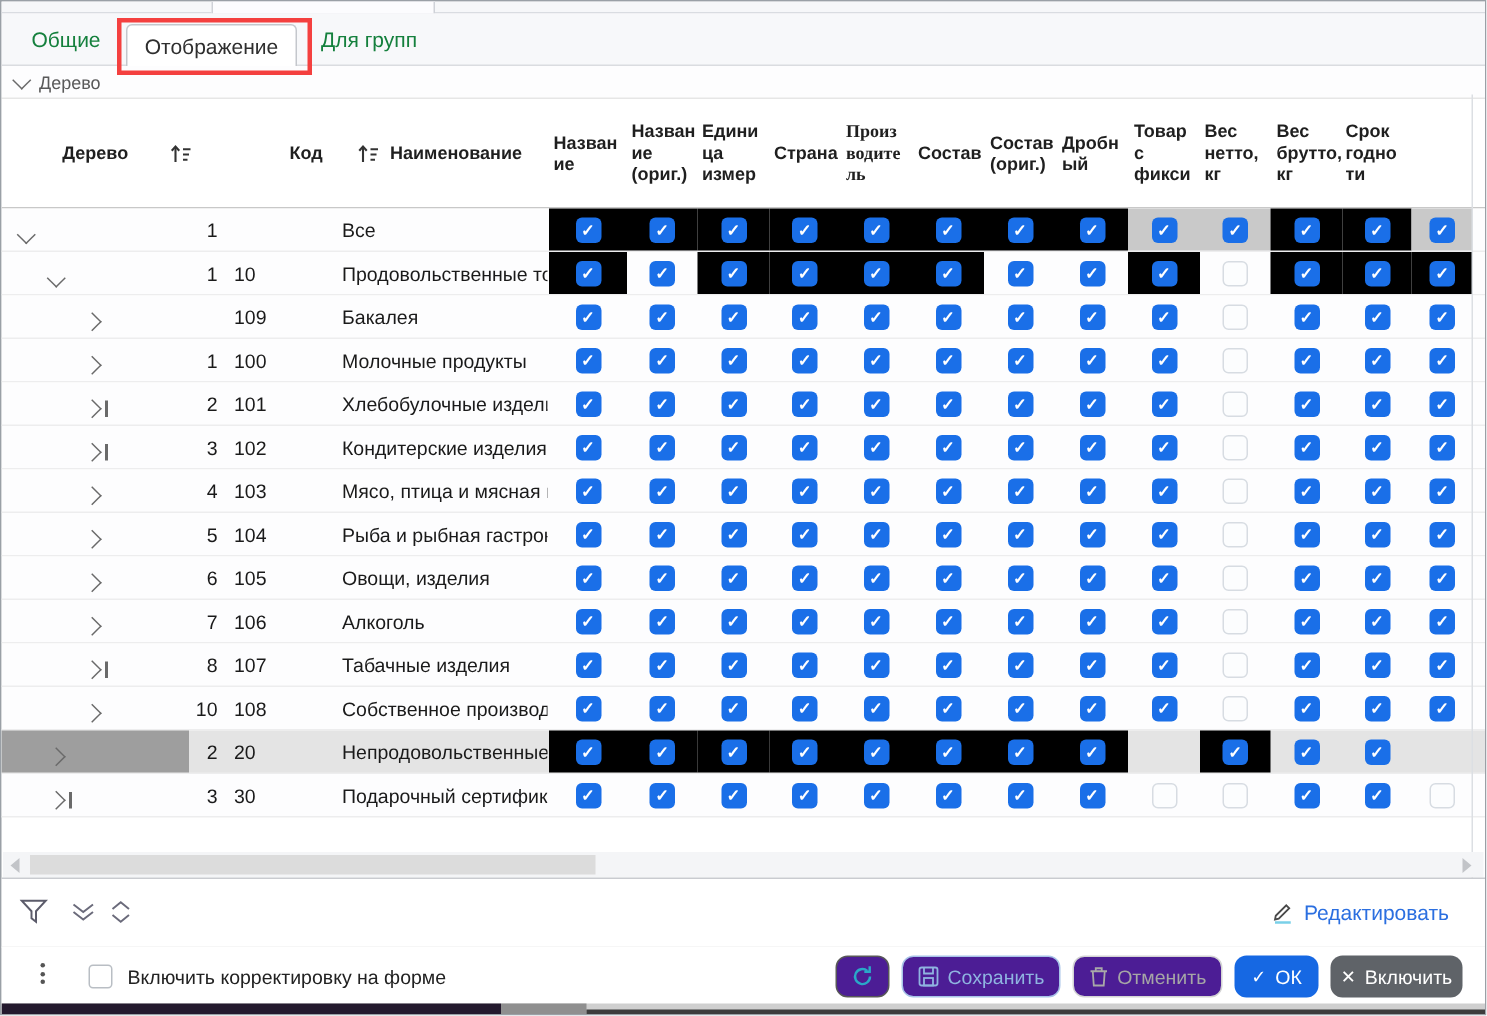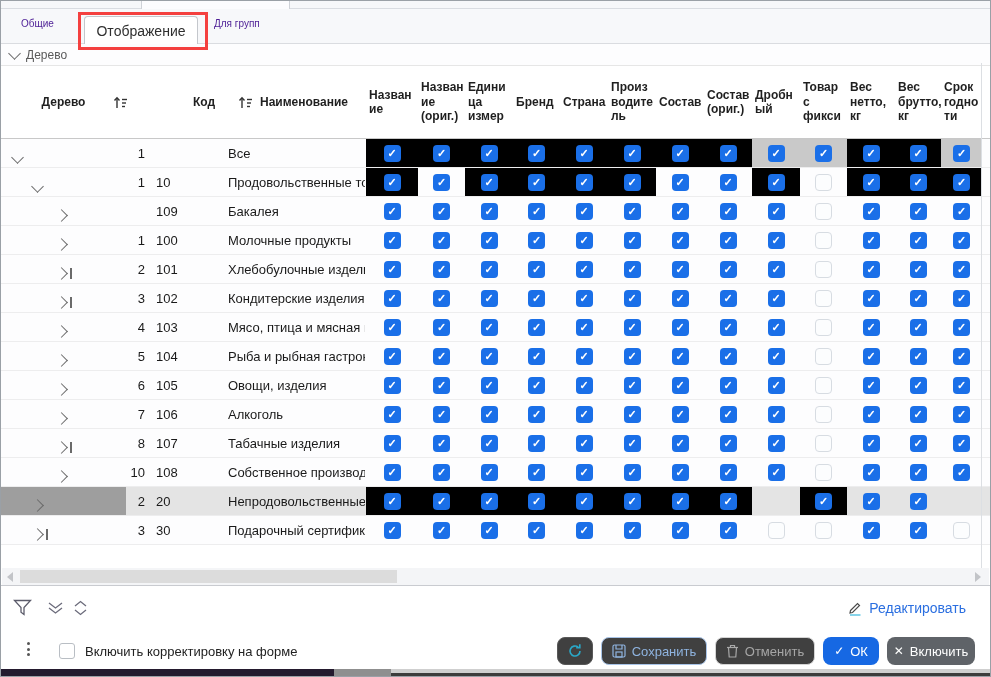--- a/index.html
+++ b/index.html
@@ -2,21 +2,21 @@
 <html><head>
 <meta charset="utf-8">
 <style>
   html,body{margin:0;padding:0;background:#fff;font-family:"Liberation Sans",sans-serif;}
   .win{position:relative;width:991px;height:677px;border:1px solid #9aa0a6;box-sizing:border-box;background:#fff;overflow:hidden;}
   
   .topstrip{position:relative;height:7px;background:#f6f7f9;border-bottom:1px solid #d9dce1;}
   .ts-gap{position:absolute;left:140px;top:0;width:147px;height:8px;background:#fcfcfe;border-left:1px solid #cfd2d8;border-right:1px solid #cfd2d8;}
   
   .tabbar{position:relative;height:34px;background:#f7f8fa;border-bottom:1px solid #dadce0;}
-  .tab-plain{position:absolute;top:9px;font-size:10px;color:#4c1d95;cursor:default;}
+  .tab-plain{position:absolute;top:9px;font-size:14px;color:#15803d;cursor:default;}
   .tab-active{position:absolute;left:83px;top:7px;width:112px;height:27px;background:#fff;border:1px solid #c4c7cc;border-bottom:none;border-radius:4px 4px 0 0;display:flex;align-items:center;justify-content:center;font-size:14px;color:#2f2f2f;z-index:4;}
   .redbox{position:absolute;left:77px;top:3px;width:124px;height:32px;border:3px solid #f4403f;z-index:5;pointer-events:none;}
   
   .treesec{height:21px;display:flex;align-items:center;padding-left:9px;font-size:12px;color:#5a5a5a;background:#fdfdfe;}
   .treesec .cv{margin-right:7px;margin-top:-3px;}
   
   .tbl{position:relative;border-top:1px solid #e6e6e6;}
   .thead{position:relative;height:72px;border-bottom:1px solid #c8c8c8;background:#fff;font-size:12px;font-weight:bold;color:#1f1f1f;}
   .th-tree{position:absolute;left:0;top:0;width:125px;height:72px;display:flex;align-items:center;justify-content:center;}
   .th-sorticon{position:absolute;left:112px;top:30px;}
@@ -56,21 +56,21 @@
   .gridfoot{position:absolute;left:0;right:0;top:585px;height:45px;background:#fff;border-bottom:1px solid #d9d9d9;}
   .gf-icon{position:absolute;top:13px;cursor:pointer;}
   .editlink{position:absolute;right:24px;top:14px;display:flex;align-items:center;font-size:14px;color:#2b6fe0;cursor:pointer;}
   .editlink svg{margin-right:6px;}
   
   .botbar{position:absolute;left:0;right:0;top:630px;height:40px;background:#fff;}
   .kebab{position:absolute;left:26px;top:11px;display:flex;flex-direction:column;gap:2.5px;cursor:pointer;}
   .kebab i{width:3px;height:3px;border-radius:50%;background:#555;}
   .formchk{position:absolute;left:58px;top:12px;width:16px;height:16px;border:1px solid #b9bec4;border-radius:3px;background:#fff;box-sizing:border-box;cursor:pointer;}
   .formlbl{position:absolute;left:84px;top:13px;font-size:13px;color:#222;}
-  .btn{position:absolute;top:6px;height:28px;border-radius:8px;display:flex;align-items:center;justify-content:center;font-size:13px;box-sizing:border-box;cursor:pointer;background:#404040;}
+  .btn{position:absolute;top:6px;height:28px;border-radius:8px;display:flex;align-items:center;justify-content:center;font-size:13px;box-sizing:border-box;cursor:pointer;background:#4c1d95;}
   .btn svg{margin-right:6px;}
   .b-refresh{left:556px;width:36px;border:1px solid #585858;}
   .b-save{left:600px;width:106px;border:1px solid #a8c4e8;color:#8fb4e0;}
   .b-cancel{left:714px;width:100px;border:1px solid #d4d4d4;color:#a6a6a6;}
   .b-ok{left:822px;width:56px;background:#1668e3;color:#fff;}
   .b-close{left:886px;width:88px;background:#5f6368;color:#fff;}
   .glyph{margin-right:6px;font-size:12px;}
   
   .botstrip{position:absolute;left:0;right:0;bottom:0;height:7px;background:#cfcfcf;}
   .bs-dark{position:absolute;left:0;top:0;width:333px;height:7px;background:#241a2e;}
@@ -127,23 +127,22 @@
       <span class="th-name">Наименование</span>
       <div class="cbh" id="cbh">
           <div class="hcell" style="width: 52px;">Назван
 ие</div>
           <div class="hcell" style="width: 47px;">Назван
 ие
 (ориг.)</div>
           <div class="hcell" style="width: 48px;">Едини
 ца
 измер</div>
-          <div class="hcell" style="width: 47px;">Бренд</div>
           <div class="hcell" style="width: 48px;">Страна</div>
-          <div class="hcell" style="width: 48px;">Произ
+          <div class="hcell" style="width: 48px; font-family: Liberation Serif, serif;">Произ
 водите
 ль</div>
           <div class="hcell" style="width: 48px;">Состав</div>
           <div class="hcell" style="width: 48px;">Состав
 (ориг.)</div>
           <div class="hcell" style="width: 48px;">Дробн
 ый</div>
           <div class="hcell" style="width: 47px;">Товар
 с
 фикси</div>

